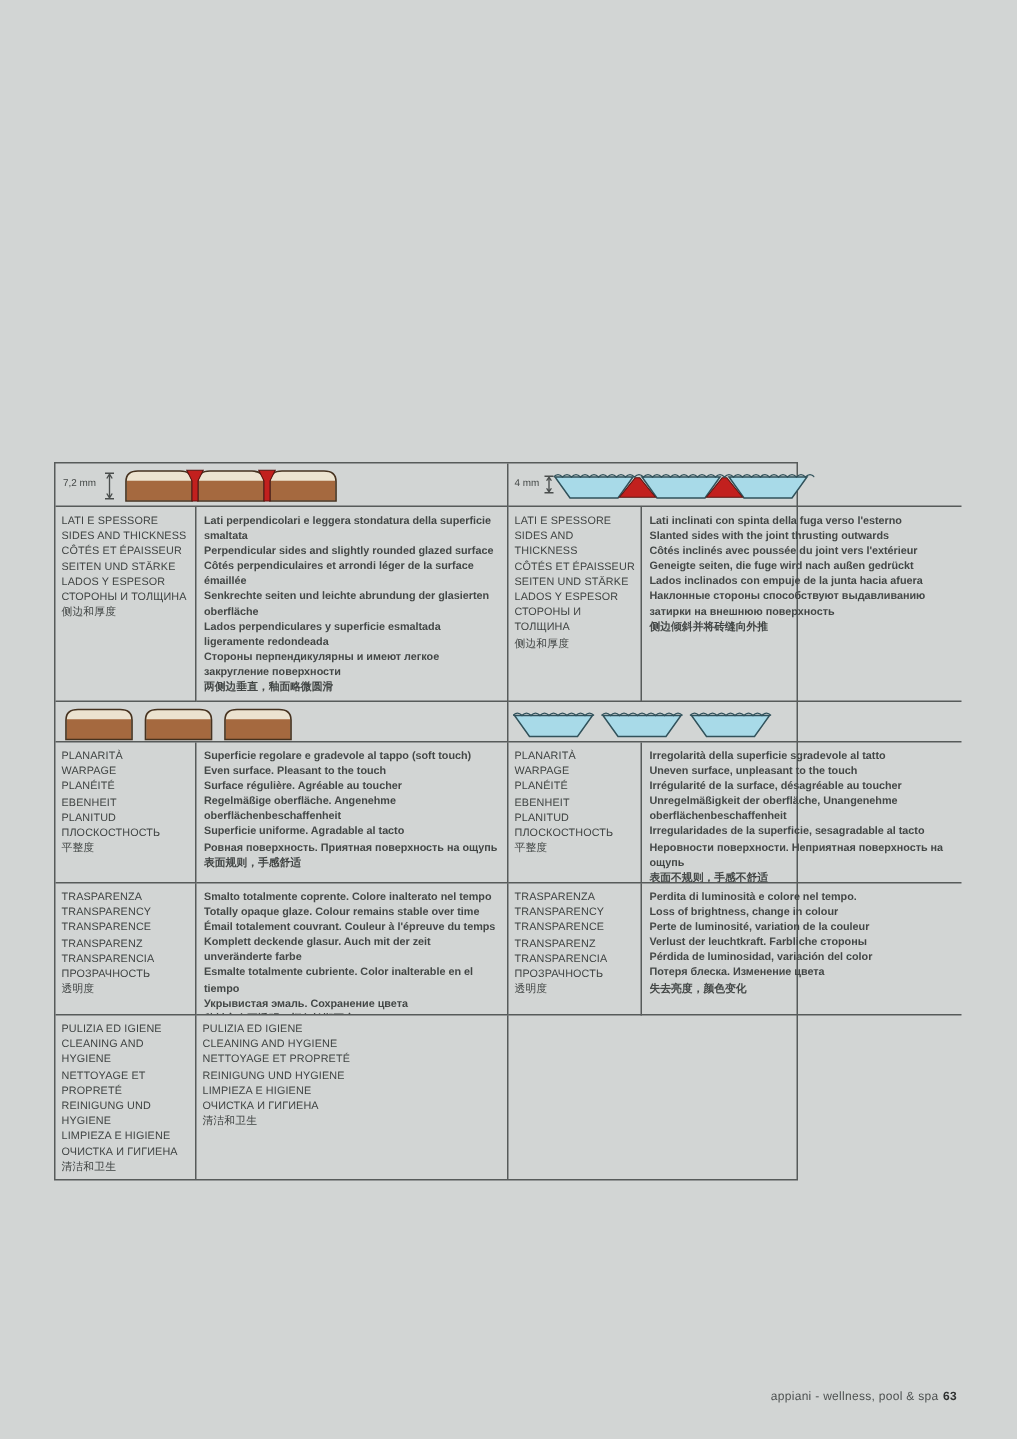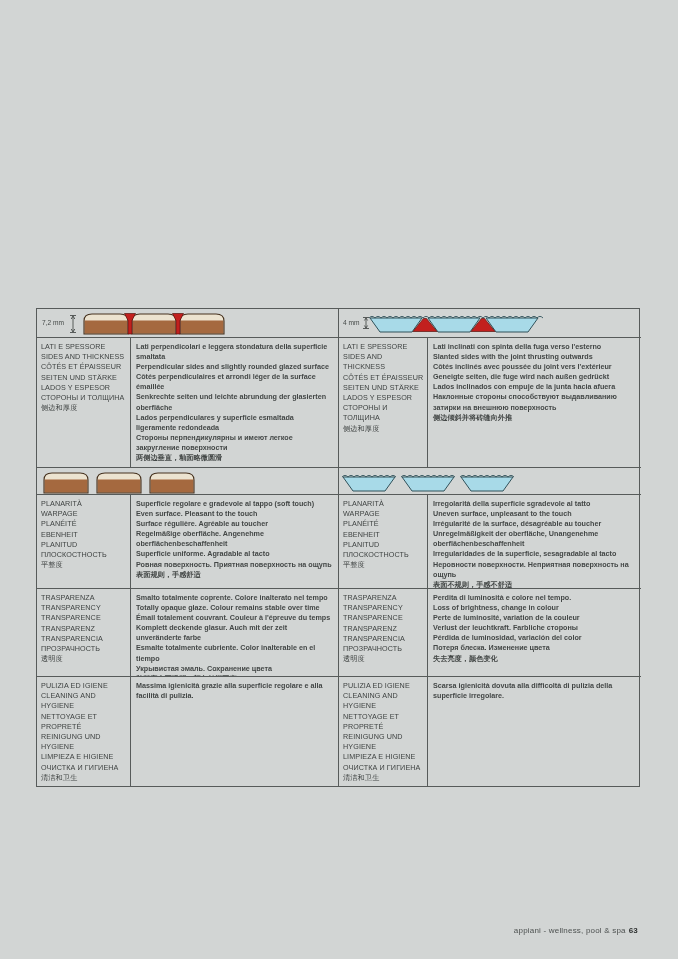--- a/index.html
+++ b/index.html
@@ -4,21 +4,21 @@
 <style>
   html,body { margin:0; padding:0; }
   body {
     width:678px; height:959px; position:relative; overflow:hidden;
     background:#d2d5d4;
     font-family:"Liberation Sans","DejaVu Sans",sans-serif;
     color:#434746;
     -webkit-font-smoothing:antialiased;
   }
   .catalog-table {
-    position:absolute; left:36px; top:308px; width:604px;
+    position:absolute; left:36px; top:308px; width:496px;
     display:grid;
     grid-template-columns:94px 208px 89px 213px;
     grid-template-rows:29px 130px 27px 94px 88px 109px;
     border:1px solid #575b5a;
     box-sizing:border-box;
   }
   .cell { box-sizing:border-box; overflow:hidden; position:relative; }
   .br { border-right:1px solid #575b5a; }
   .bb { border-bottom:1px solid #575b5a; }
   .span2a { grid-column:1 / 3; }
@@ -213,27 +213,25 @@
 Потеря блеска. Изменение цвета
 失去亮度，颜色变化</div>
 
   <div class="cell br label-cell">PULIZIA ED IGIENE
 CLEANING AND HYGIENE
 NETTOYAGE ET PROPRETÉ
 REINIGUNG UND HYGIENE
 LIMPIEZA E HIGIENE
 ОЧИСТКА И ГИГИЕНА
 清洁和卫生</div>
-  <div class="cell br content-cell">Massima igienicità grazie alla superficie regolare e alla facilità di pulizia.</div>
   <div class="cell br label-cell">PULIZIA ED IGIENE
 CLEANING AND HYGIENE
 NETTOYAGE ET PROPRETÉ
 REINIGUNG UND HYGIENE
 LIMPIEZA E HIGIENE
 ОЧИСТКА И ГИГИЕНА
 清洁和卫生</div>
-  <div class="cell content-cell">Scarsa igienicità dovuta alla difficoltà di pulizia della superficie irregolare.</div>
 
 </div>
 
 <div class="footer">
   <span>appiani - wellness, pool &amp; spa</span><b>63</b>
 </div>
 
 </body></html>

